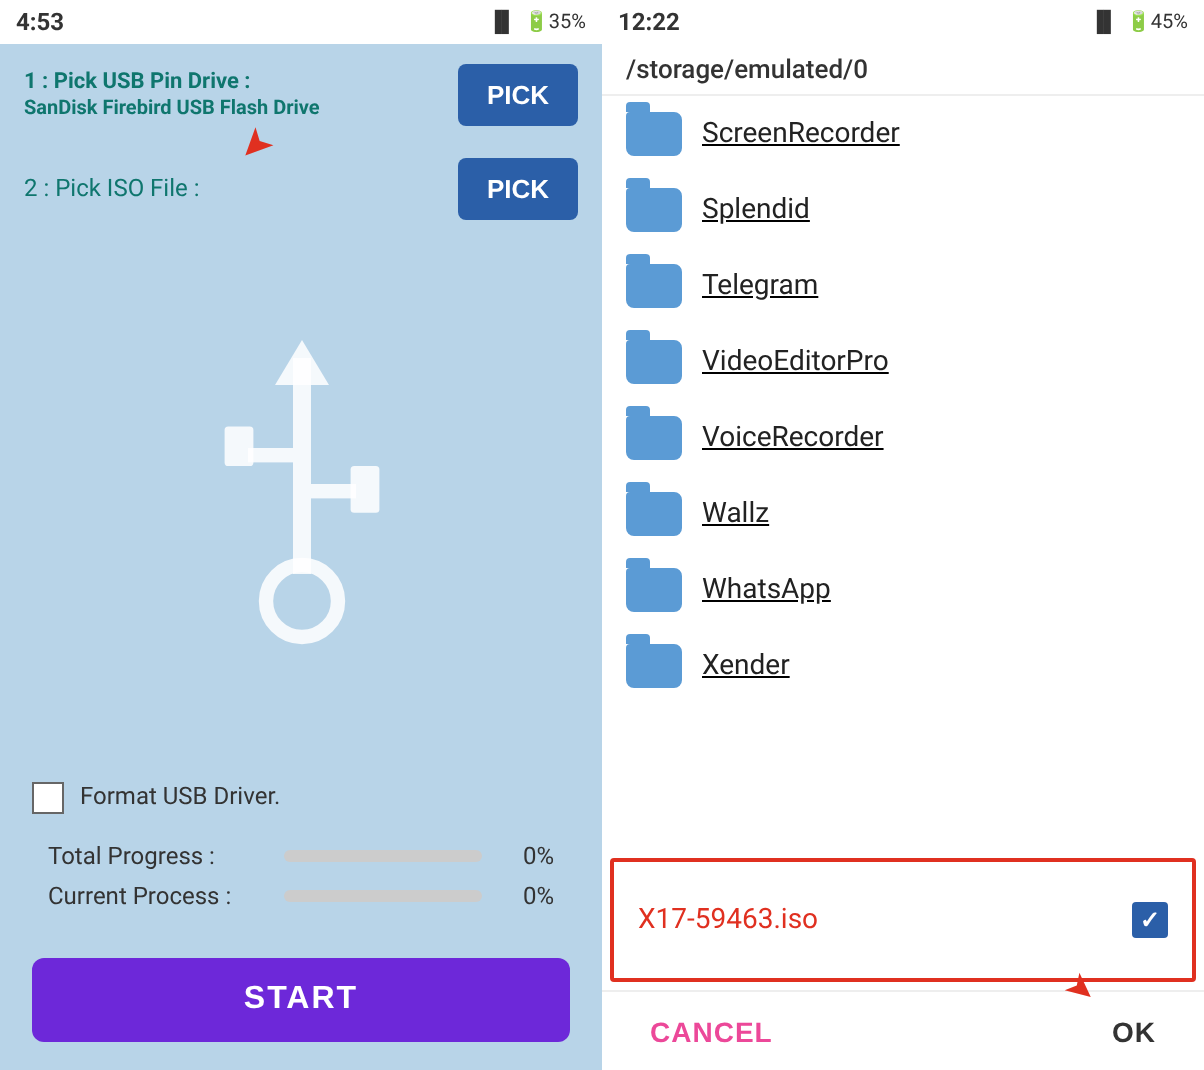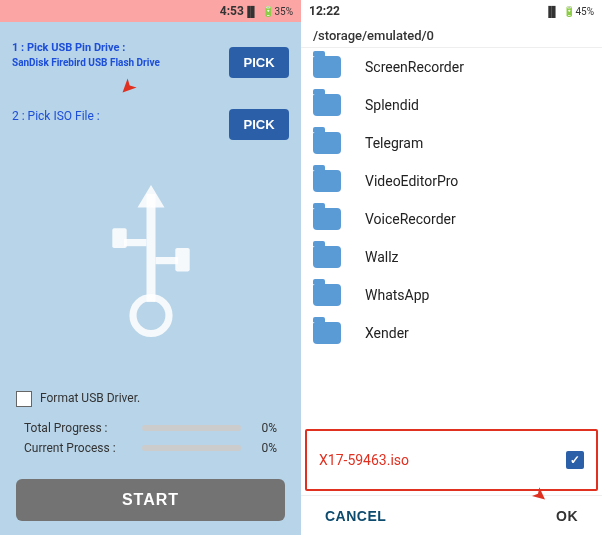--- a/index.html
+++ b/index.html
@@ -17,49 +17,48 @@
       height: 535px;
       background: #b8d4e8;
       display: flex;
       flex-direction: column;
       padding: 0;
       position: relative;
     }
 
     .status-bar-left {
       display: flex;
-      justify-content: flex-end;
+      justify-content: space-between;
       align-items: center;
       padding: 4px 8px;
       font-size: 11px;
       color: #333;
-      background: #fca5a5;
+      background: #ffffff;
     }
     .status-bar-left .time { font-weight: bold; font-size: 12px; }
     .status-bar-left .icons { display: flex; gap: 4px; align-items: center; font-size: 10px; }
 
     .pick-row {
       display: flex;
       align-items: center;
       padding: 10px 12px 6px 12px;
       gap: 6px;
     }
-    .pick-label { font-size: 12px; color: #1d4ed8; flex: 1; line-height: 1.3; }
+    .pick-label { font-size: 12px; color: #0f766e; flex: 1; line-height: 1.3; }
     .pick-label span { display: block; font-weight: bold; font-size: 11px; }
     .pick-btn {
       background: #2b5fa8;
       color: white;
       border: none;
       border-radius: 4px;
       padding: 8px 14px;
       font-size: 13px;
       font-weight: bold;
       cursor: pointer;
       min-width: 60px;
-      margin-top: 15px;
     }
 
     .usb-icon-area {
       flex: 1;
       display: flex;
       justify-content: center;
       align-items: center;
       position: relative;
     }
 
@@ -106,21 +105,21 @@
       border-radius: 3px;
       width: 0%;
     }
     .progress-pct { font-size: 12px; color: #333; width: 28px; text-align: right; }
 
     .start-btn-row {
       padding: 10px 16px 14px 16px;
     }
     .start-btn {
       width: 100%;
-      background: #737373;
+      background: #6d28d9;
       color: white;
       border: none;
       border-radius: 6px;
       padding: 12px;
       font-size: 16px;
       font-weight: bold;
       cursor: pointer;
       letter-spacing: 1px;
     }
 
@@ -153,22 +152,23 @@
 
     .file-list {
       flex: 1;
       overflow-y: auto;
     }
 
     .file-item {
       display: flex;
       align-items: center;
       padding: 8px 12px;
-      gap: 24px;
+      gap: 10px;
       cursor: pointer;
+      text-decoration: underline;
     }
 
     .folder-icon {
       width: 28px;
       height: 22px;
       background: #5b9bd5;
       border-radius: 2px 4px 4px 4px;
       position: relative;
       flex-shrink: 0;
     }
@@ -223,21 +223,21 @@
       display: flex;
       justify-content: space-between;
       align-items: center;
       padding: 10px 24px;
       border-top: 1px solid #eee;
       position: relative;
     }
     .bottom-btn {
       font-size: 14px;
       font-weight: bold;
-      color: #0c4a6e;
+      color: #ec4899;
       cursor: pointer;
       background: none;
       border: none;
       letter-spacing: 0.5px;
     }
     .bottom-btn.ok { color: #333; }
   </style>
 </head>
 <body>
 

